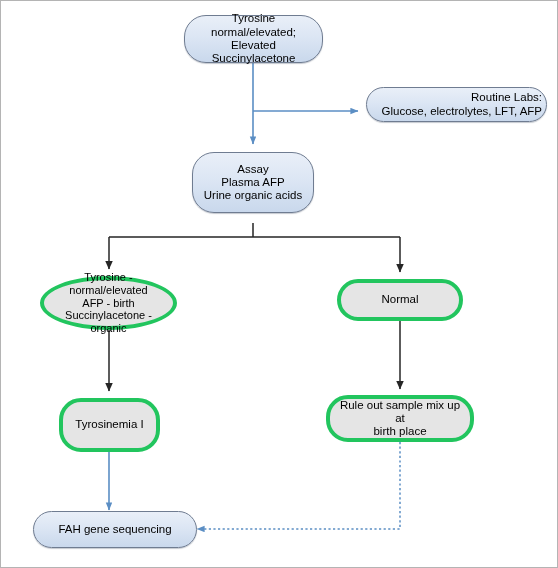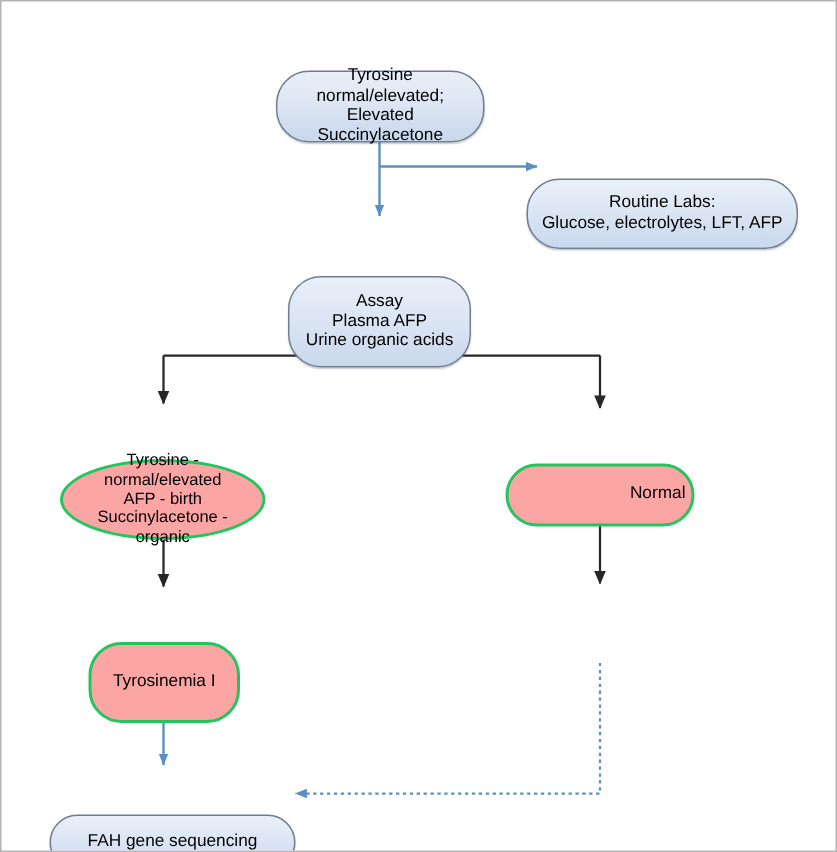--- a/index.html
+++ b/index.html
@@ -35,26 +35,24 @@
   .node .txt{
     width:100%;
     padding:0 4px;
     box-sizing:border-box;
   }
   
   .fill-blue{
     background:linear-gradient(to bottom,#e9eff8 0%,#dce6f4 45%,#c9d8ec 100%);
     border:1px solid #6f7c91;
     box-shadow:0 1px 1px rgba(90,100,120,0.35);
-    margin-top:32px;
   }
   .fill-white{
-    background:#fca5a5;
-    border:2px solid #22c55e;
-    margin-top:30px;
+    background:#e5e5e5;
+    border:4px solid #22c55e;
   }
   .rrect-pill{border-radius:22px;}
   .ellipse{border-radius:50%/50%;}
   .ln1{font-size:11.5px;}
   .ln-sm{font-size:11px;}
 </style>
 </head>
 <body>
 
 <div id="page">
@@ -91,21 +89,21 @@
     <path d="M399,441 L399,528 L196,528" stroke="#5b8ec4" stroke-width="1.5" fill="none" stroke-dasharray="2.2 2.4" marker-end="url(#arrow-blue-left)"></path>
   </svg>
 
   <div class="node fill-blue rrect-pill ln1" style="left:183px;top:14px;width:139px;height:48px;">
     <div class="txt">
       <div>Tyrosine normal/elevated;</div>
       <div>Elevated Succinylacetone</div>
     </div>
   </div>
 
-  <div class="node fill-blue rrect-pill ln1" style="left:350px;top:86px;width:181px;height:47px;">
+  <div class="node fill-blue rrect-pill ln1" style="left:365px;top:86px;width:181px;height:35px;text-align:right;">
     <div class="txt">
       <div>Routine Labs:</div>
       <div>Glucose, electrolytes, LFT, AFP</div>
     </div>
   </div>
 
   <div class="node fill-blue rrect-pill ln1" style="left:191px;top:151px;width:122px;height:61px;">
     <div class="txt">
       <div>Assay</div>
       <div>Plasma AFP</div>
@@ -114,32 +112,38 @@
   </div>
 
   <div class="node fill-white ellipse ln-sm" style="left:39px;top:275px;width:137px;height:54px;">
     <div class="txt">
       <div>Tyrosine - normal/elevated</div>
       <div>AFP - birth</div>
       <div>Succinylacetone - organic</div>
     </div>
   </div>
 
-  <div class="node fill-white rrect-pill ln1" style="left:336px;top:278px;width:126px;height:42px;text-align:right;">
+  <div class="node fill-white rrect-pill ln1" style="left:336px;top:278px;width:126px;height:42px;">
     <div class="txt">
       <div>Normal</div>
     </div>
   </div>
 
   <div class="node fill-white rrect-pill ln1" style="left:58px;top:397px;width:101px;height:54px;">
     <div class="txt">
       <div>Tyrosinemia I</div>
     </div>
   </div>
 
+  <div class="node fill-white rrect-pill ln1" style="left:325px;top:394px;width:148px;height:47px;">
+    <div class="txt">
+      <div>Rule out sample mix up at</div>
+      <div>birth place</div>
+    </div>
+  </div>
 
   <div class="node fill-blue rrect-pill ln1" style="left:32px;top:510px;width:164px;height:37px;">
     <div class="txt">
       <div>FAH gene sequencing</div>
     </div>
   </div>
 
 </div>
 
 </body></html>

